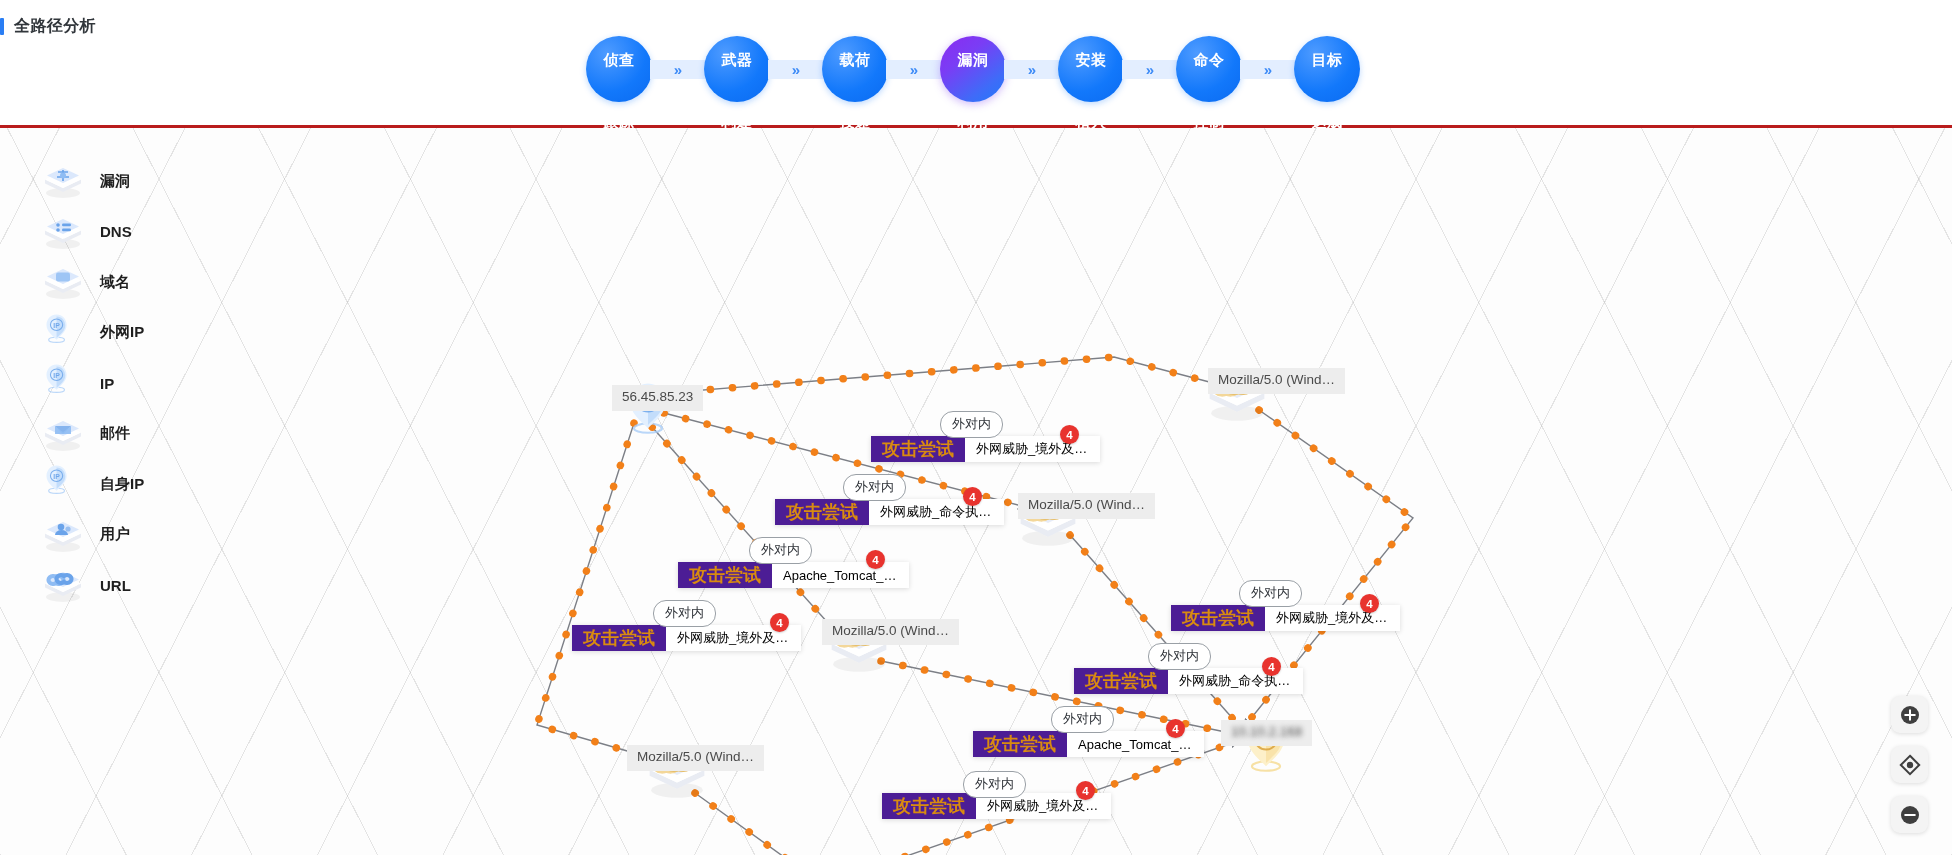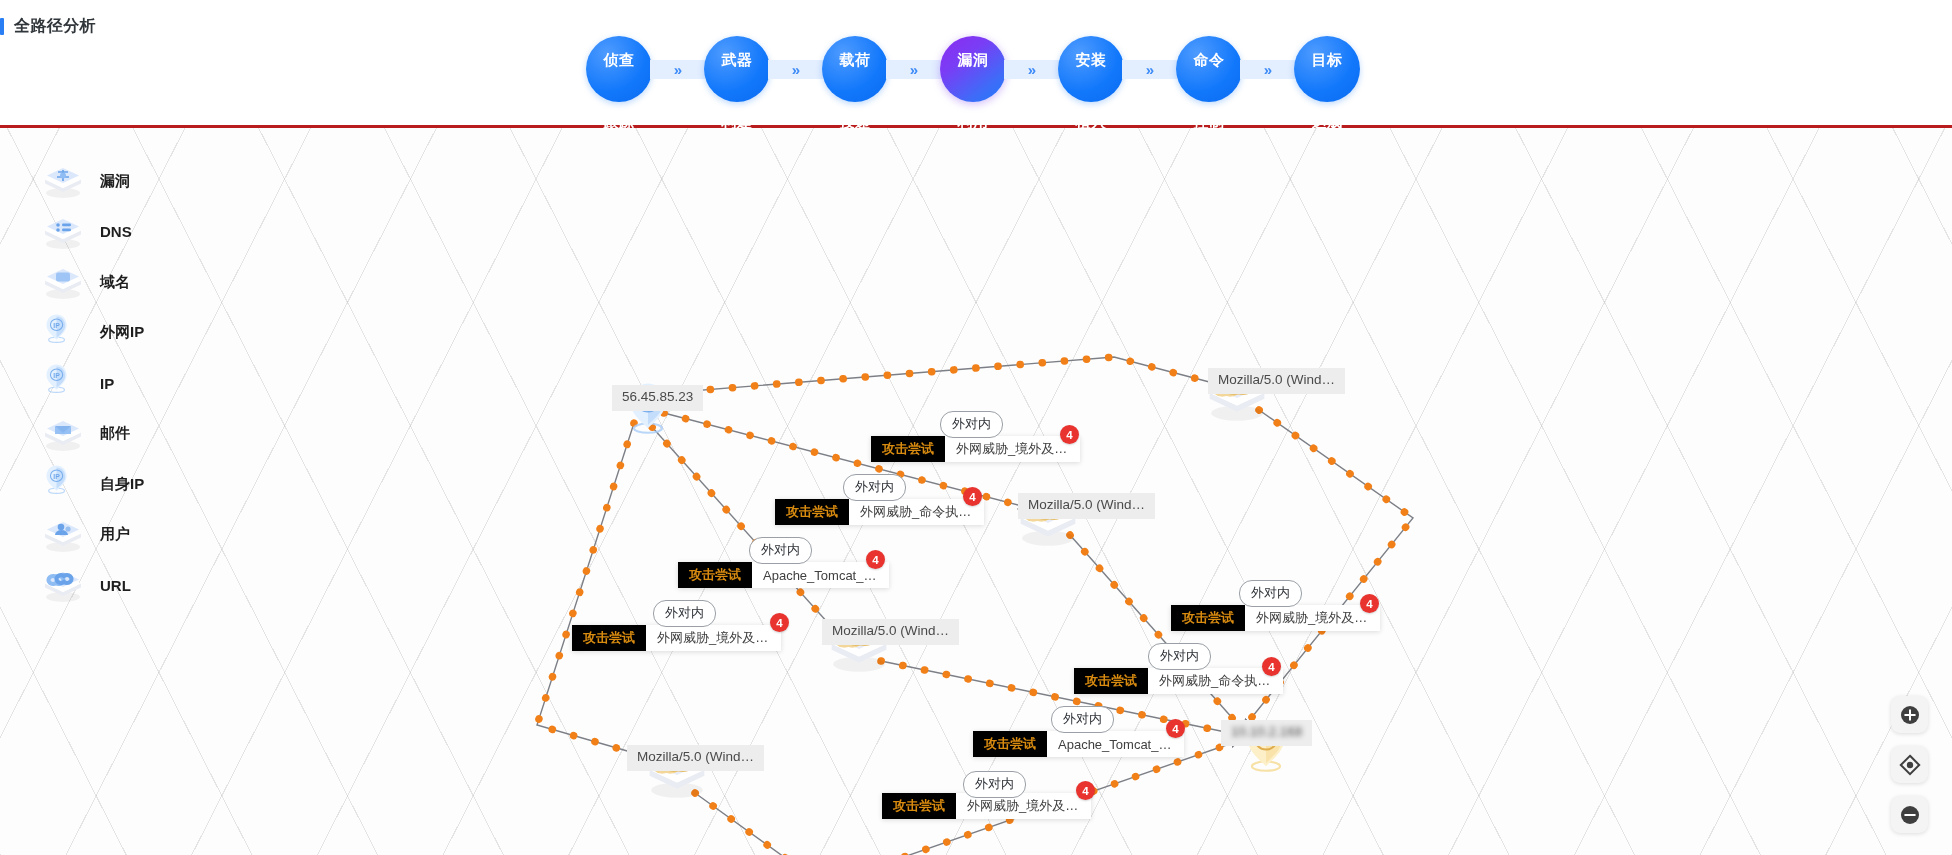--- a/index.html
+++ b/index.html
@@ -119,29 +119,29 @@
   .ev-card {
     position: absolute;
     background: #ffffff;
     box-shadow: 0 1px 5px rgba(0,0,0,.14);
     display: flex; align-items: stretch;
     height: 26px;
     z-index: 2;
     cursor: pointer;
   }
   .ev-tag {
-    background: #000000;
+    background: #4c1d95;
     color: #d98b10;
-    font-size: 13px; font-weight: bold;
+    font-size: 18px; font-weight: bold;
     padding: 0 11px;
     display: flex; align-items: center;
     white-space: nowrap;
   }
   .ev-txt {
-    color: #404040; font-size: 13px;
+    color: #000000; font-size: 13px;
     padding: 0 13px 0 11px;
     display: flex; align-items: center;
     white-space: nowrap;
   }
   .ev-badge {
     position: absolute;
     width: 19px; height: 19px; border-radius: 50%;
     background: #e8332e; color: #fff;
     font-size: 11.5px; font-weight: bold;
     display: flex; align-items: center; justify-content: center;

